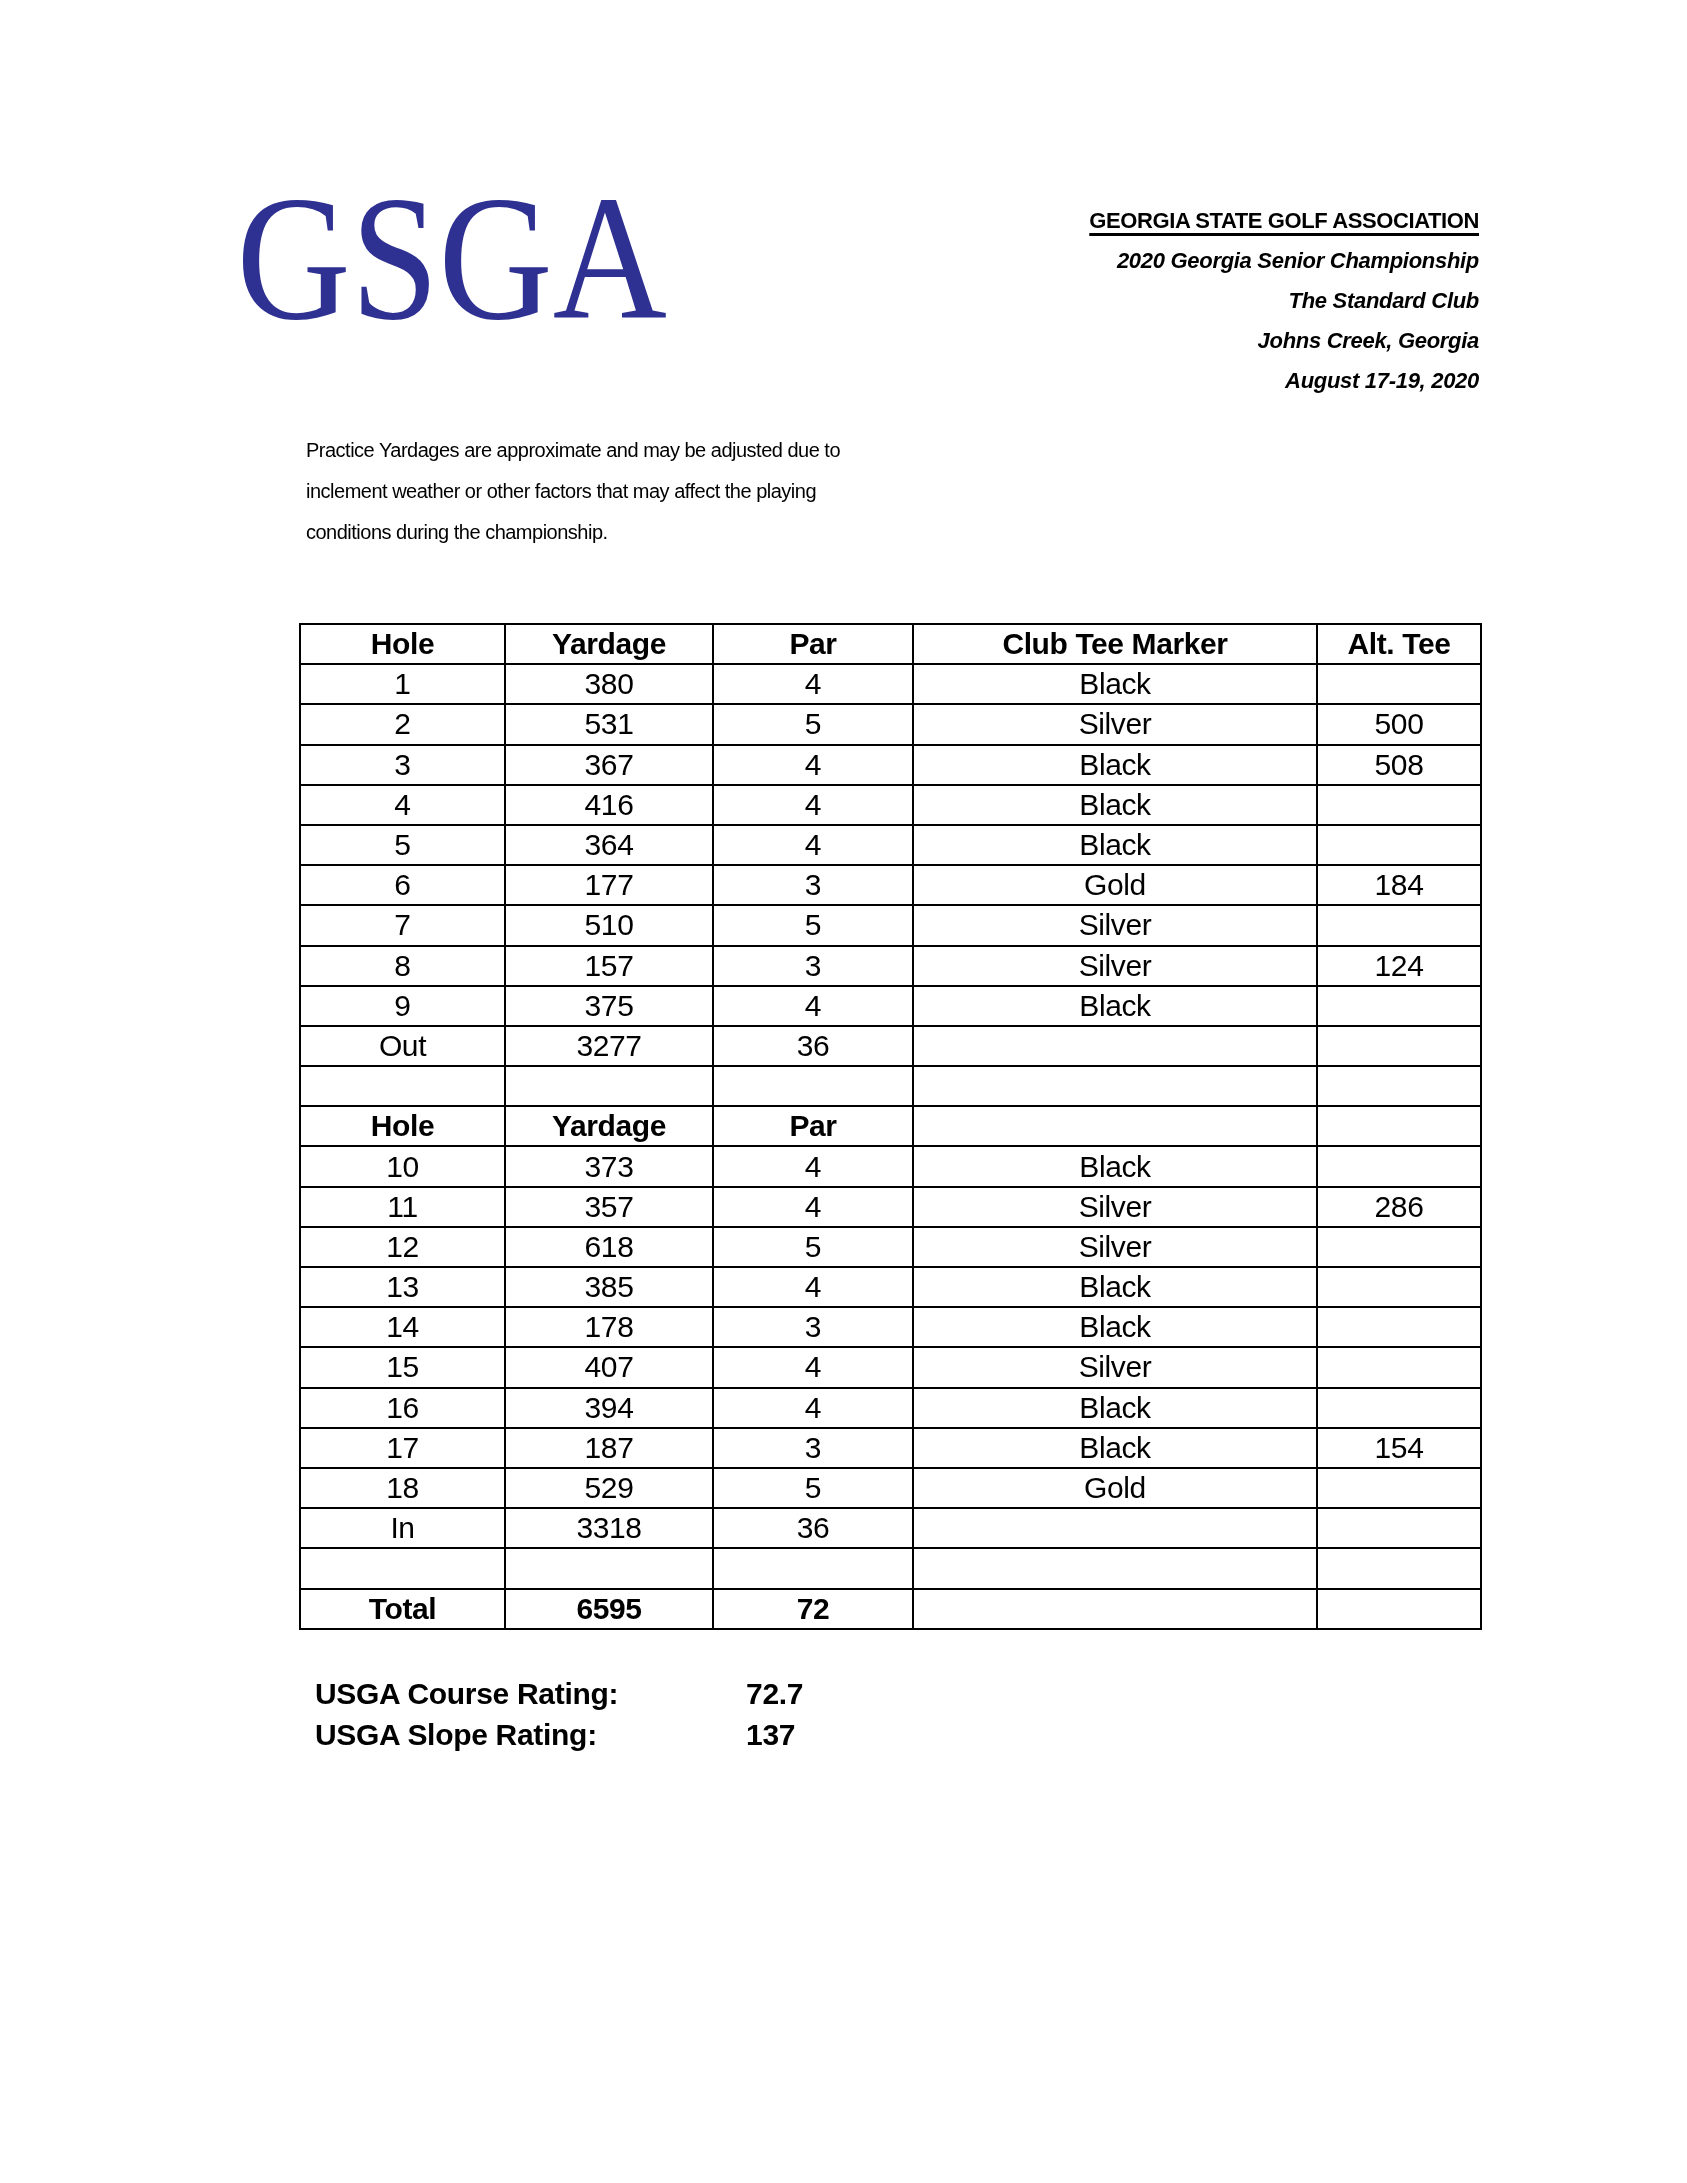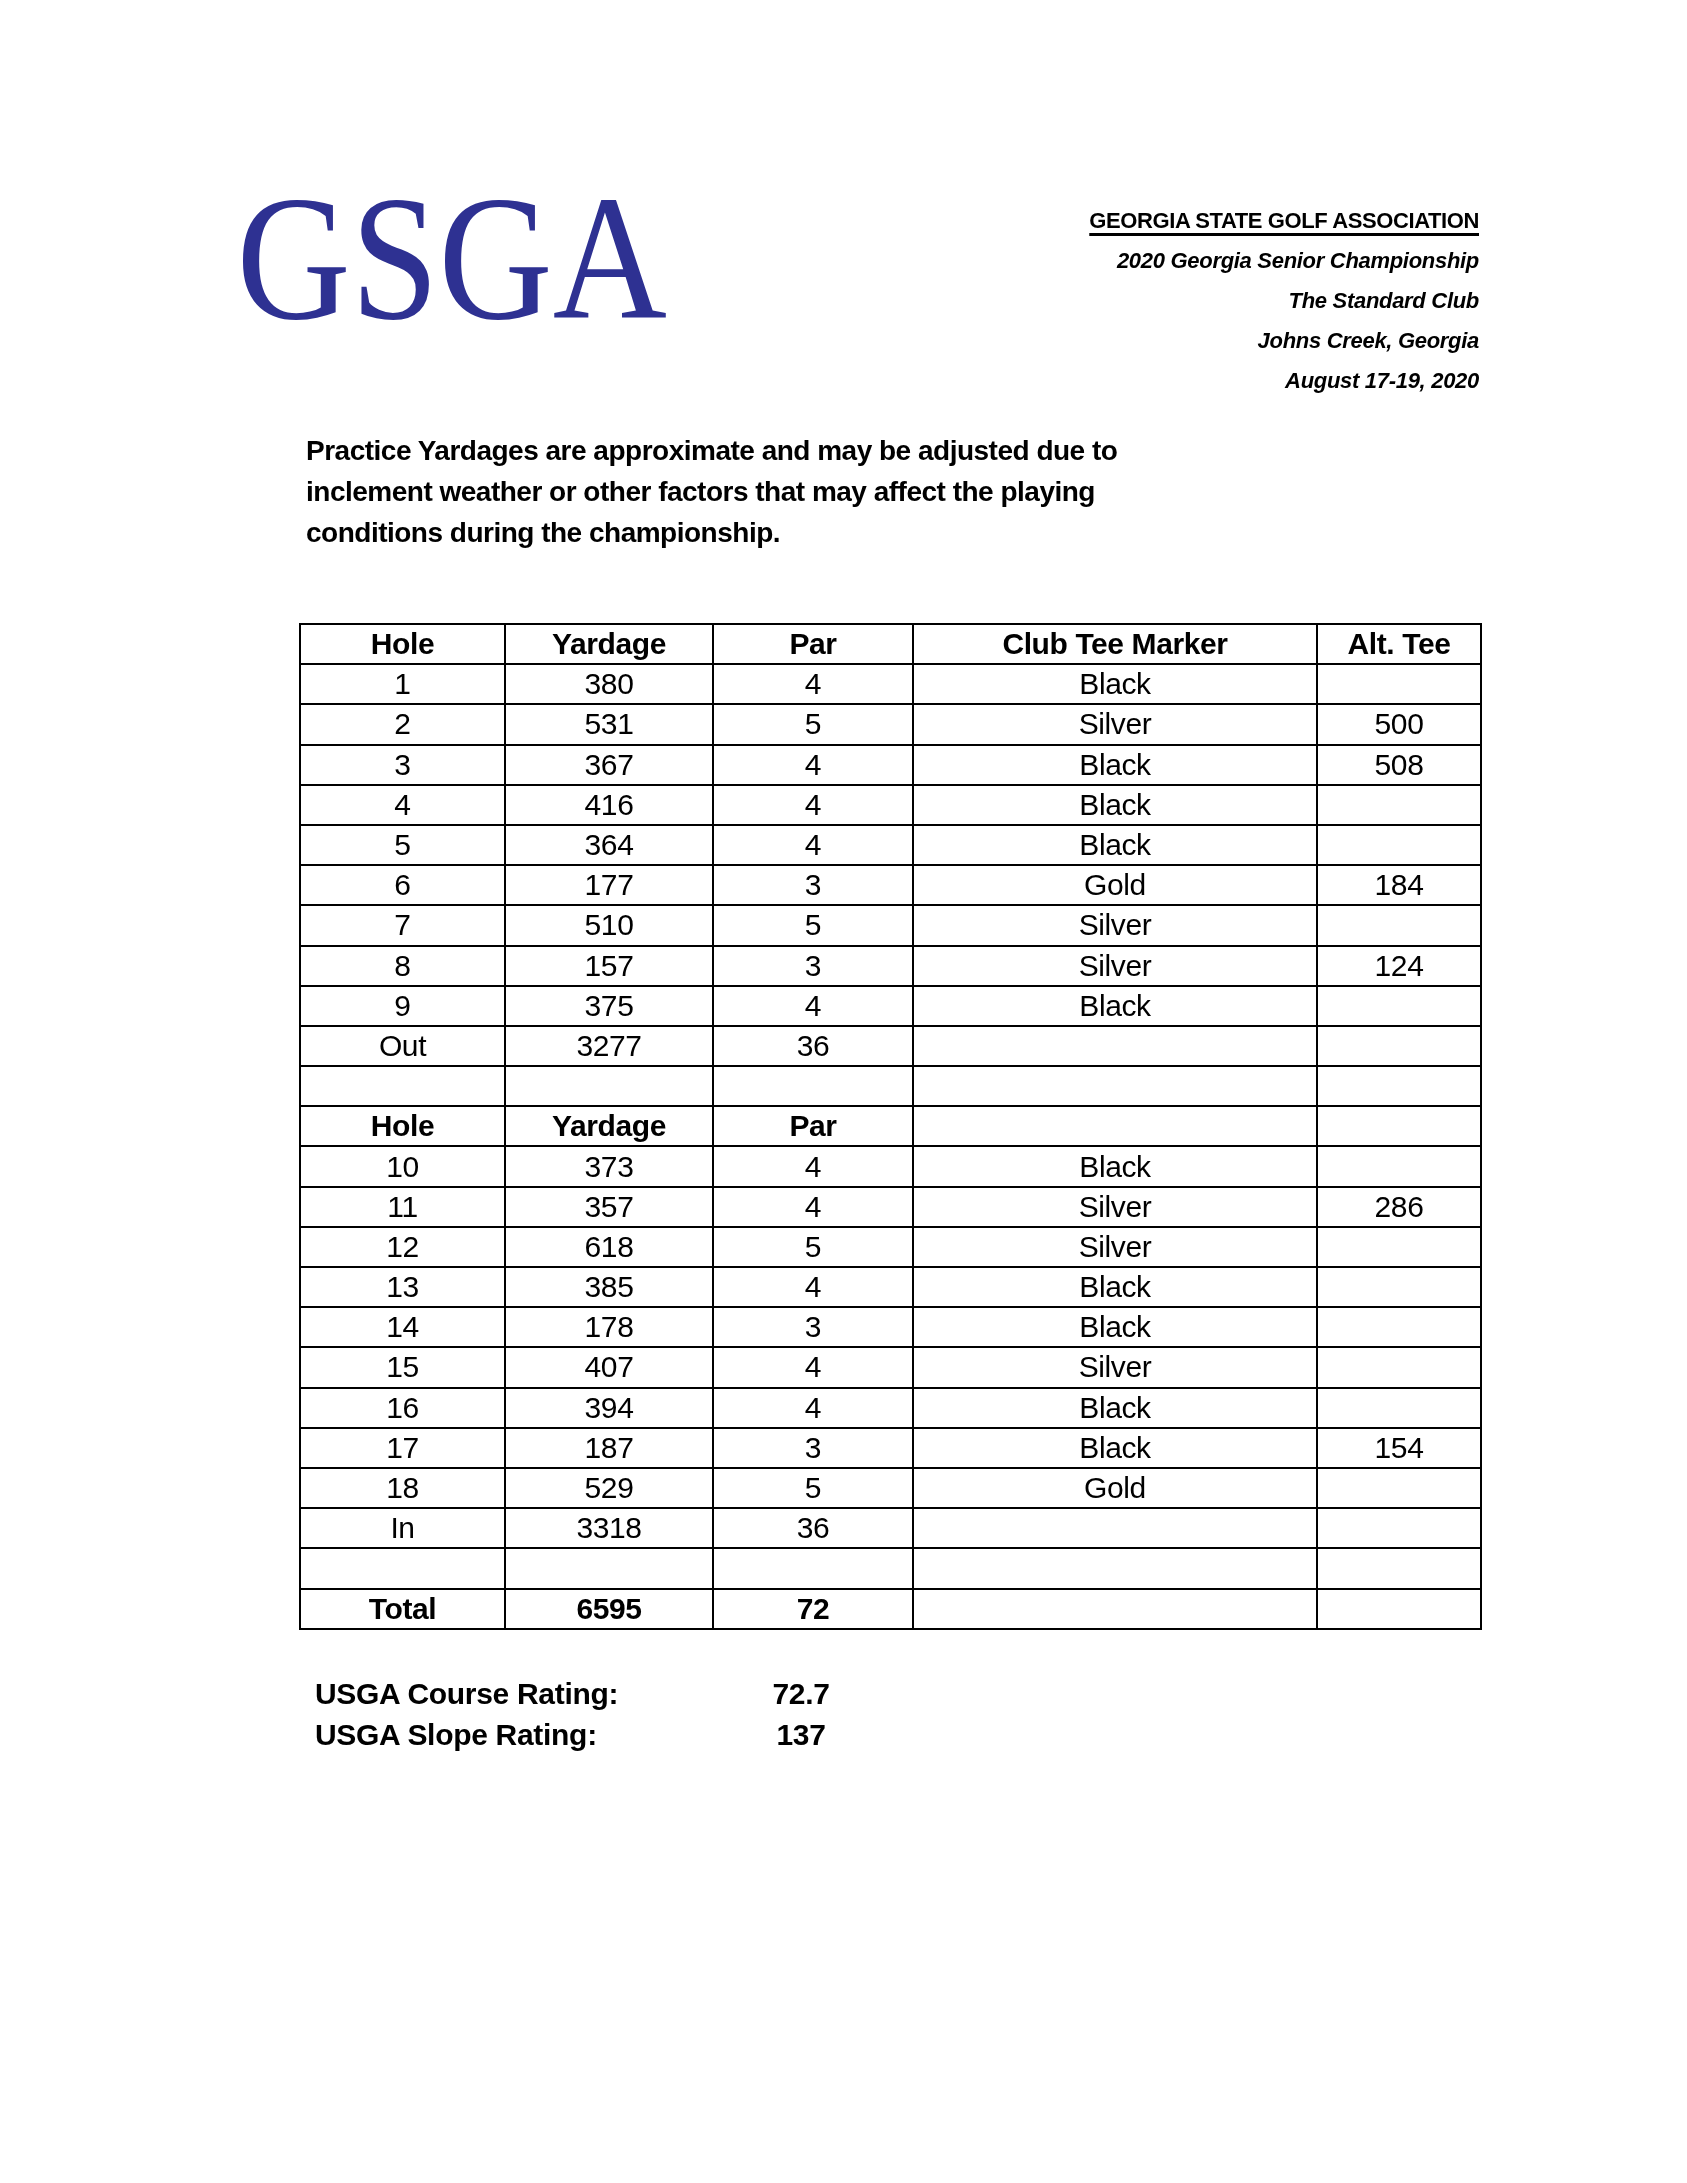--- a/index.html
+++ b/index.html
@@ -9,36 +9,36 @@
   .logo { position: absolute; left: 236px; top: 187px; width: 434px; height: 143px; }
   .logo svg { display: block; }
 
   .header { position: absolute; right: 208px; top: 201px; text-align: right;
             font-family: "Liberation Sans", sans-serif; font-size: 22px; line-height: 40px; }
   .header .org { font-weight: bold; text-decoration: underline; text-decoration-thickness: 2.5px;
                  text-underline-offset: 5px; letter-spacing: -0.4px; }
   .header .line { font-weight: bold; font-style: italic; letter-spacing: -0.3px; }
 
   .disclaimer { position: absolute; left: 306px; top: 430px; width: 1097px;
-                font-size: 28px; line-height: 41px; font-weight: bold; letter-spacing: -0.5px; }
+                font-size: 20px; line-height: 41px; font-weight: normal; letter-spacing: -0.5px; }
   .disclaimer span { display: block; white-space: nowrap; }
 
   table.yardage { position: absolute; left: 299px; top: 623px; width: 1180px; height: 1007px;
                   border-collapse: collapse; table-layout: fixed; }
   table.yardage td { border: 2.1px solid #000; text-align: center; vertical-align: middle;
                      font-size: 30px; height: 38px; padding: 0; line-height: 34px; letter-spacing: -0.4px; }
   table.yardage td.b { font-weight: bold; }
   col.c1 { width: 205px; } col.c2 { width: 208px; } col.c3 { width: 200px; }
   col.c4 { width: 404px; } col.c5 { width: 164px; }
 
   .ratings { position: absolute; left: 307px; top: 1673px; font-size: 30px; line-height: 41px;
              font-weight: bold; letter-spacing: -0.3px; }
   .ratings .row { position: relative; height: 41px; }
   .ratings .lbl { position: absolute; left: 8px; white-space: nowrap; }
-  .ratings .val { position: absolute; left: 439px; width: 110px; text-align: center; white-space: nowrap; }
+  .ratings .val { position: absolute; left: 439px; width: 110px; text-align: left; white-space: nowrap; }
 </style>
 </head>
 <body>
 
 <div class="logo">
   <svg width="434" height="143" viewBox="0 0 515 170">
     <text x="0" y="156" font-family="'Liberation Serif', serif" font-size="212" fill="#2E3192" textLength="512" lengthAdjust="spacingAndGlyphs">GSGA</text>
   </svg>
 </div>
 

